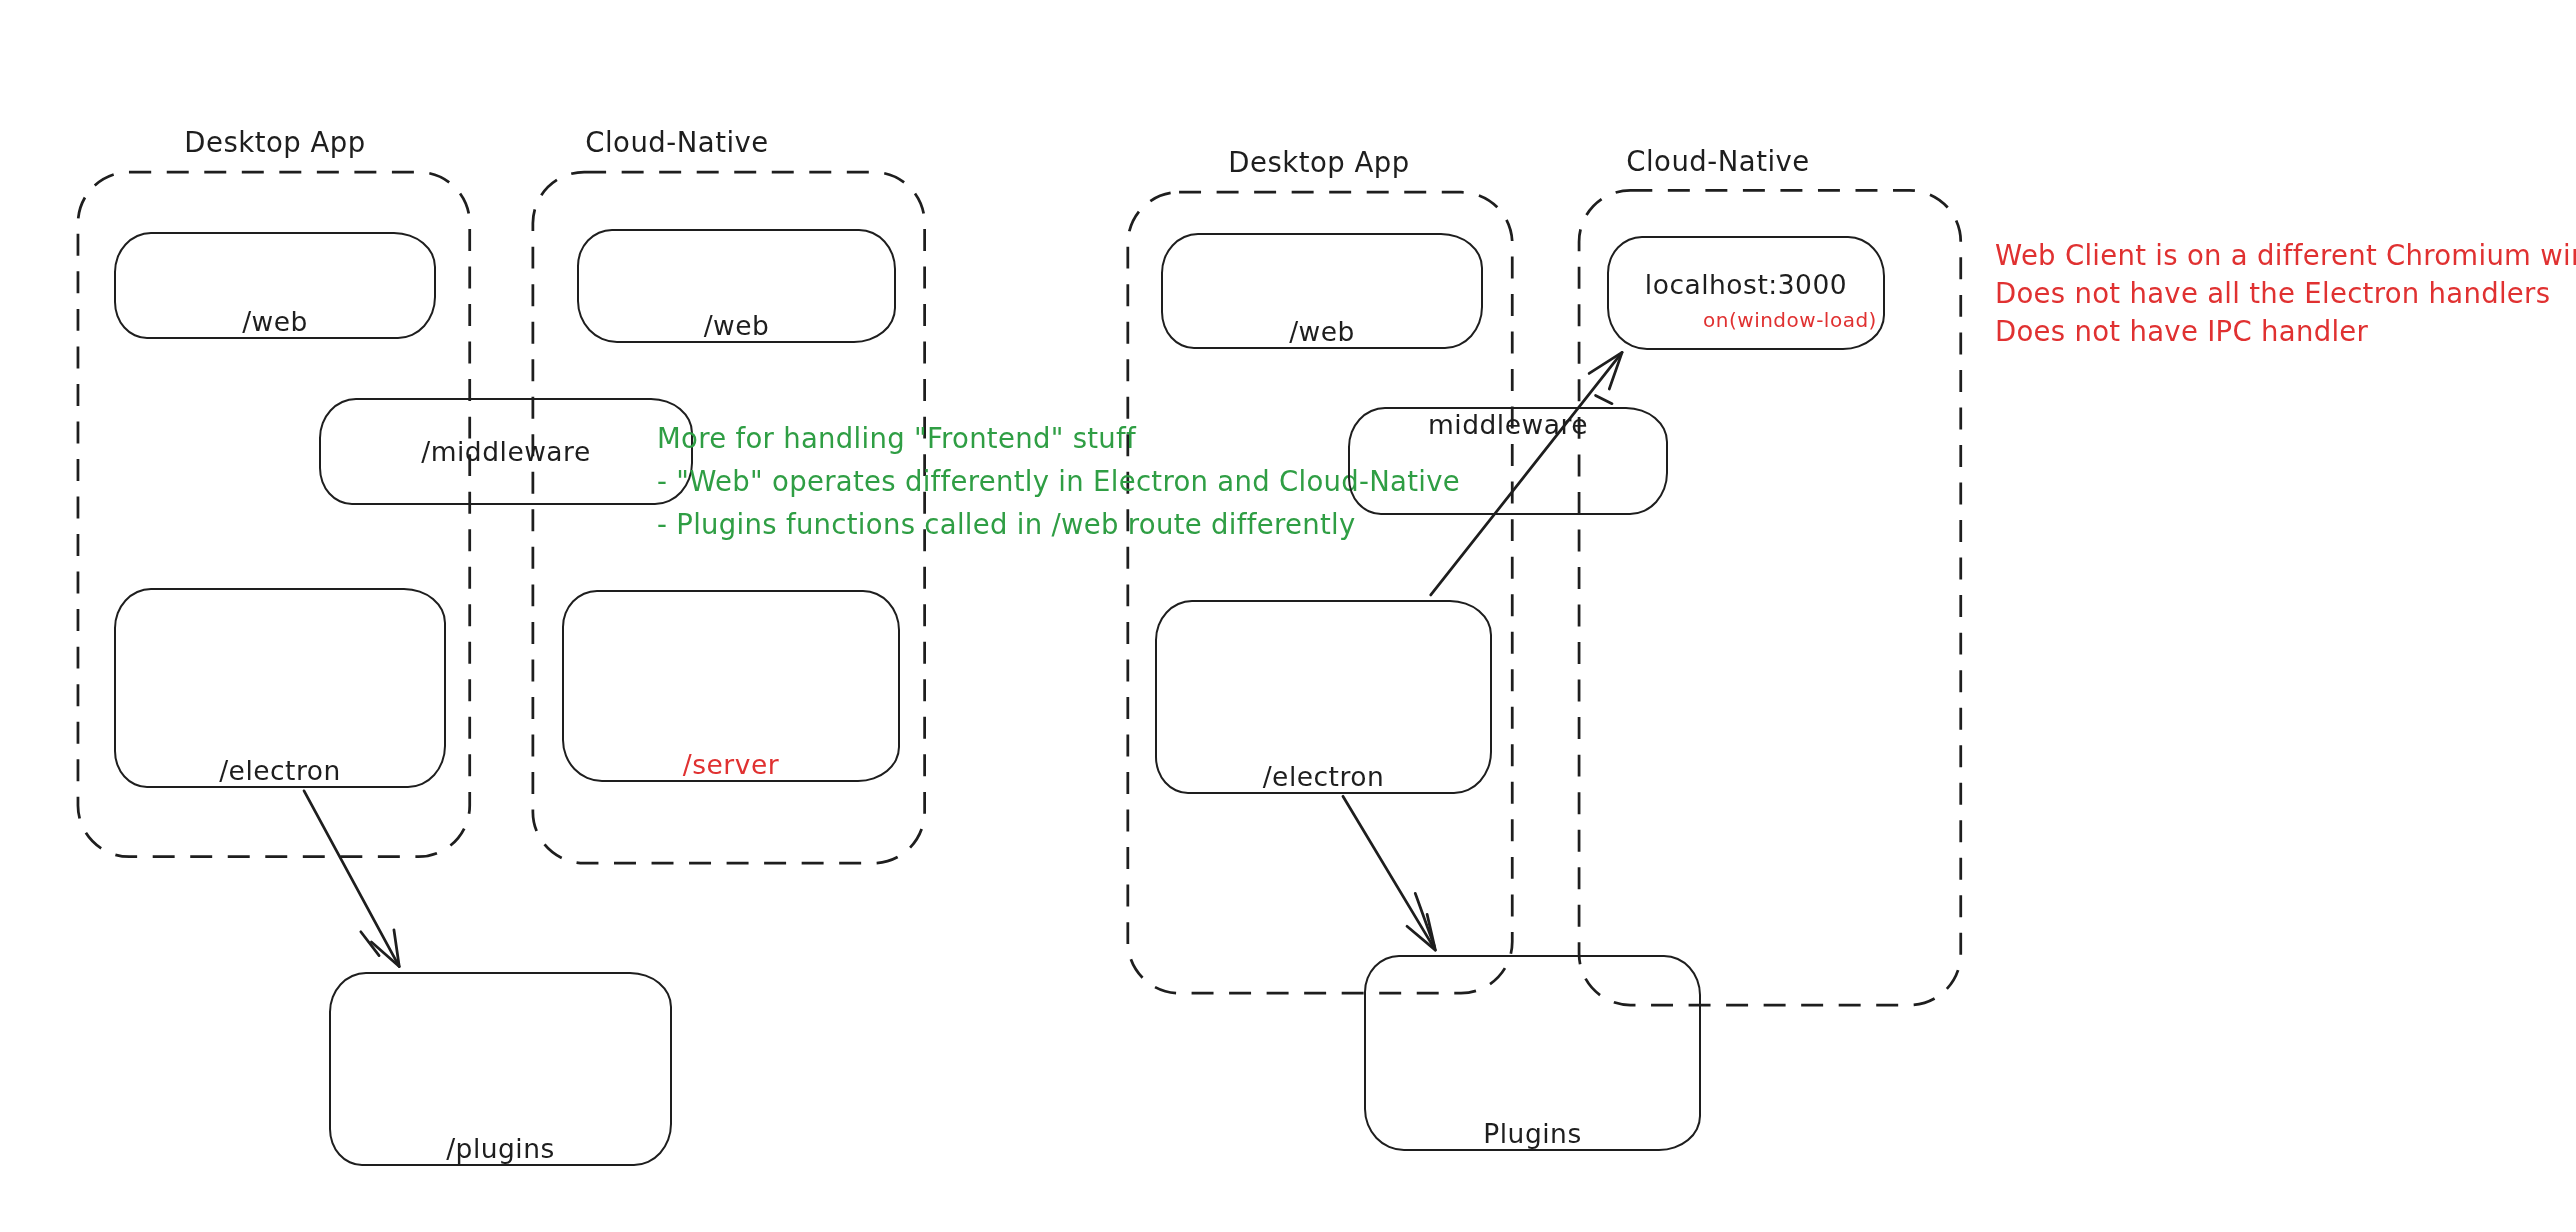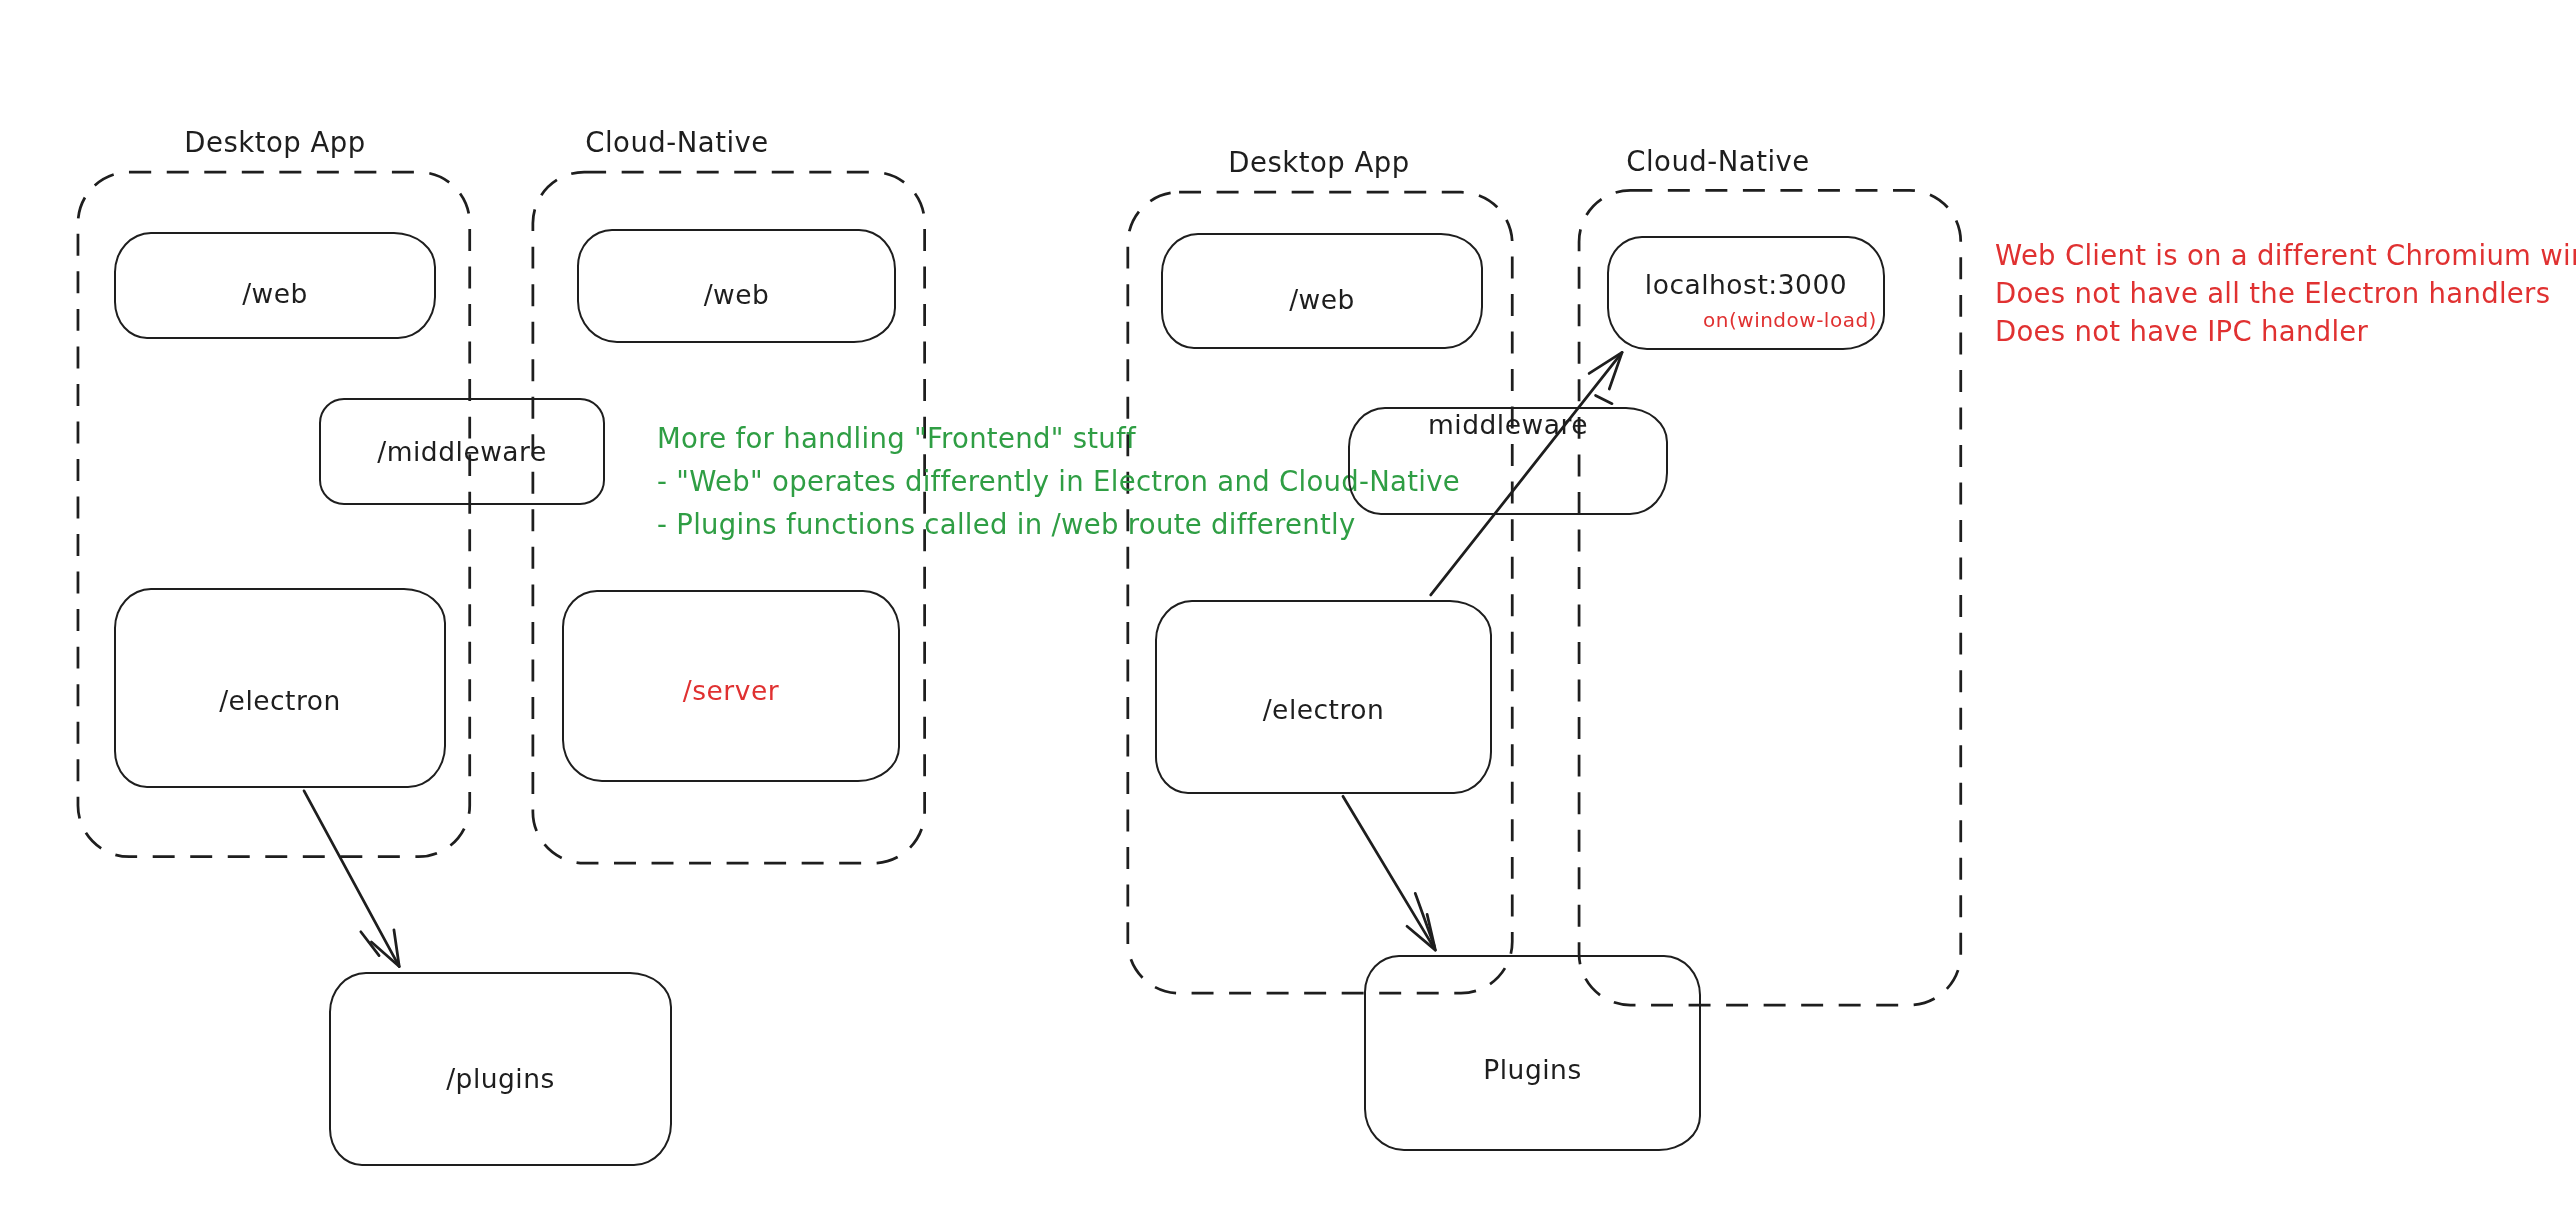--- a/index.html
+++ b/index.html
@@ -42,21 +42,21 @@
     stroke-linecap: round;
     stroke-linejoin: round;
   }
   .box {
     position: absolute;
     border: 2.7px solid var(--stroke);
     border-radius: 37px 42px 38px 33px / 40px 35px 42px 37px;
     background: transparent;
     display: flex;
     justify-content: center;
-    align-items: center;
+    align-items: flex-end;
   }
   .box.alt-r {
     border-radius: 35px 37px 42px 40px / 37px 40px 35px 42px;
   }
   .box-label {
     font-size: 26.5px;
     letter-spacing: 0.5px;
     color: var(--stroke);
     white-space: nowrap;
   }
@@ -126,21 +126,21 @@
   <div class="group-title" style="left:558px; top:126px;">Cloud-Native</div>
 
   <div class="box" style="left:114px; top:232px; width:322px; height:107px; padding-top:16.5px;">
     <span class="box-label">/web</span>
   </div>
 
   <div class="box alt-r" style="left:577px; top:229px; width:319px; height:114px; padding-top:16.5px;">
     <span class="box-label">/web</span>
   </div>
 
-  <div class="box" style="left:319px; top:398px; width:286px; height:107px; align-items:center;border-radius:25px;">
+  <div class="box" style="left:319px; top:398px; width:374px; height:107px; align-items:center;">
     <span class="box-label">/middleware</span>
   </div>
 
   <div class="box" style="left:114px; top:588px; width:332px; height:200px; padding-top:24px;">
     <span class="box-label">/electron</span>
   </div>
 
   <div class="box alt-r" style="left:562px; top:590px; width:338px; height:192px; padding-top:8px;">
     <span class="box-label red-text">/server</span>
   </div>

